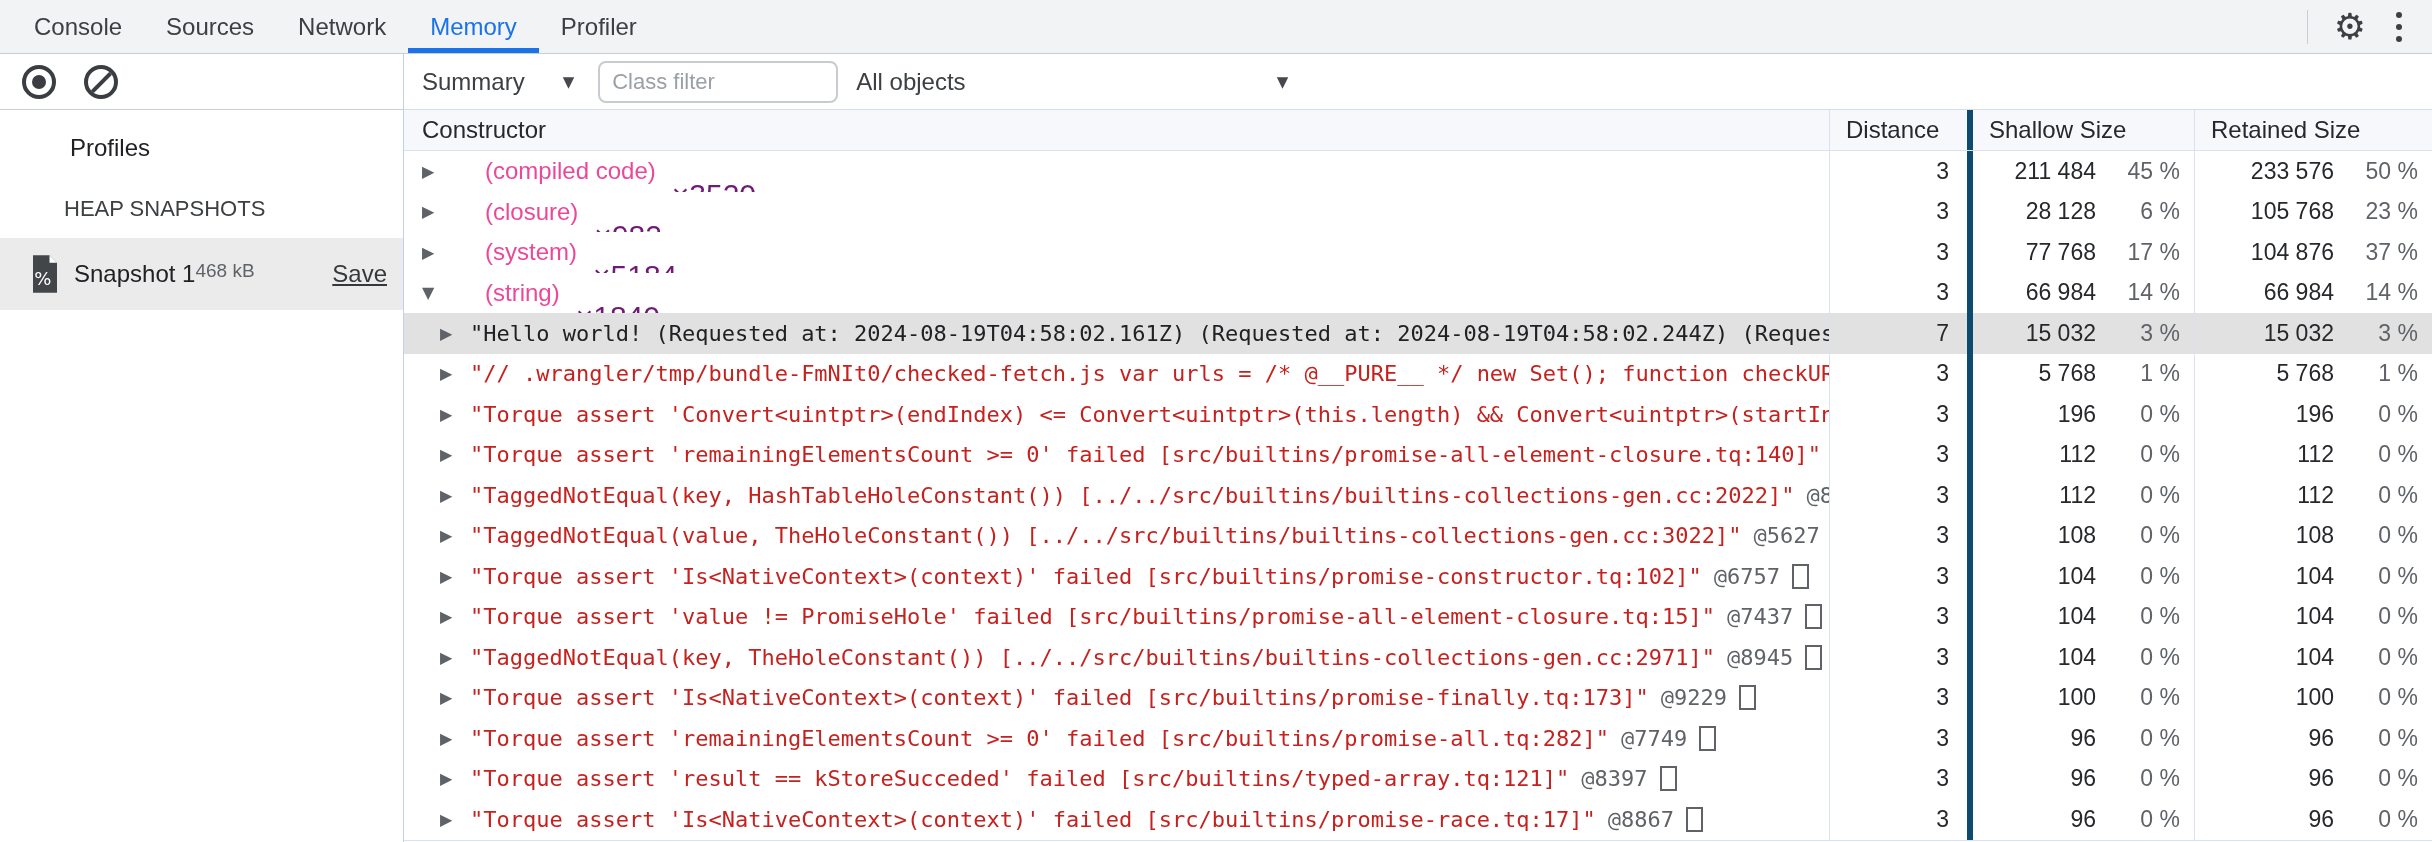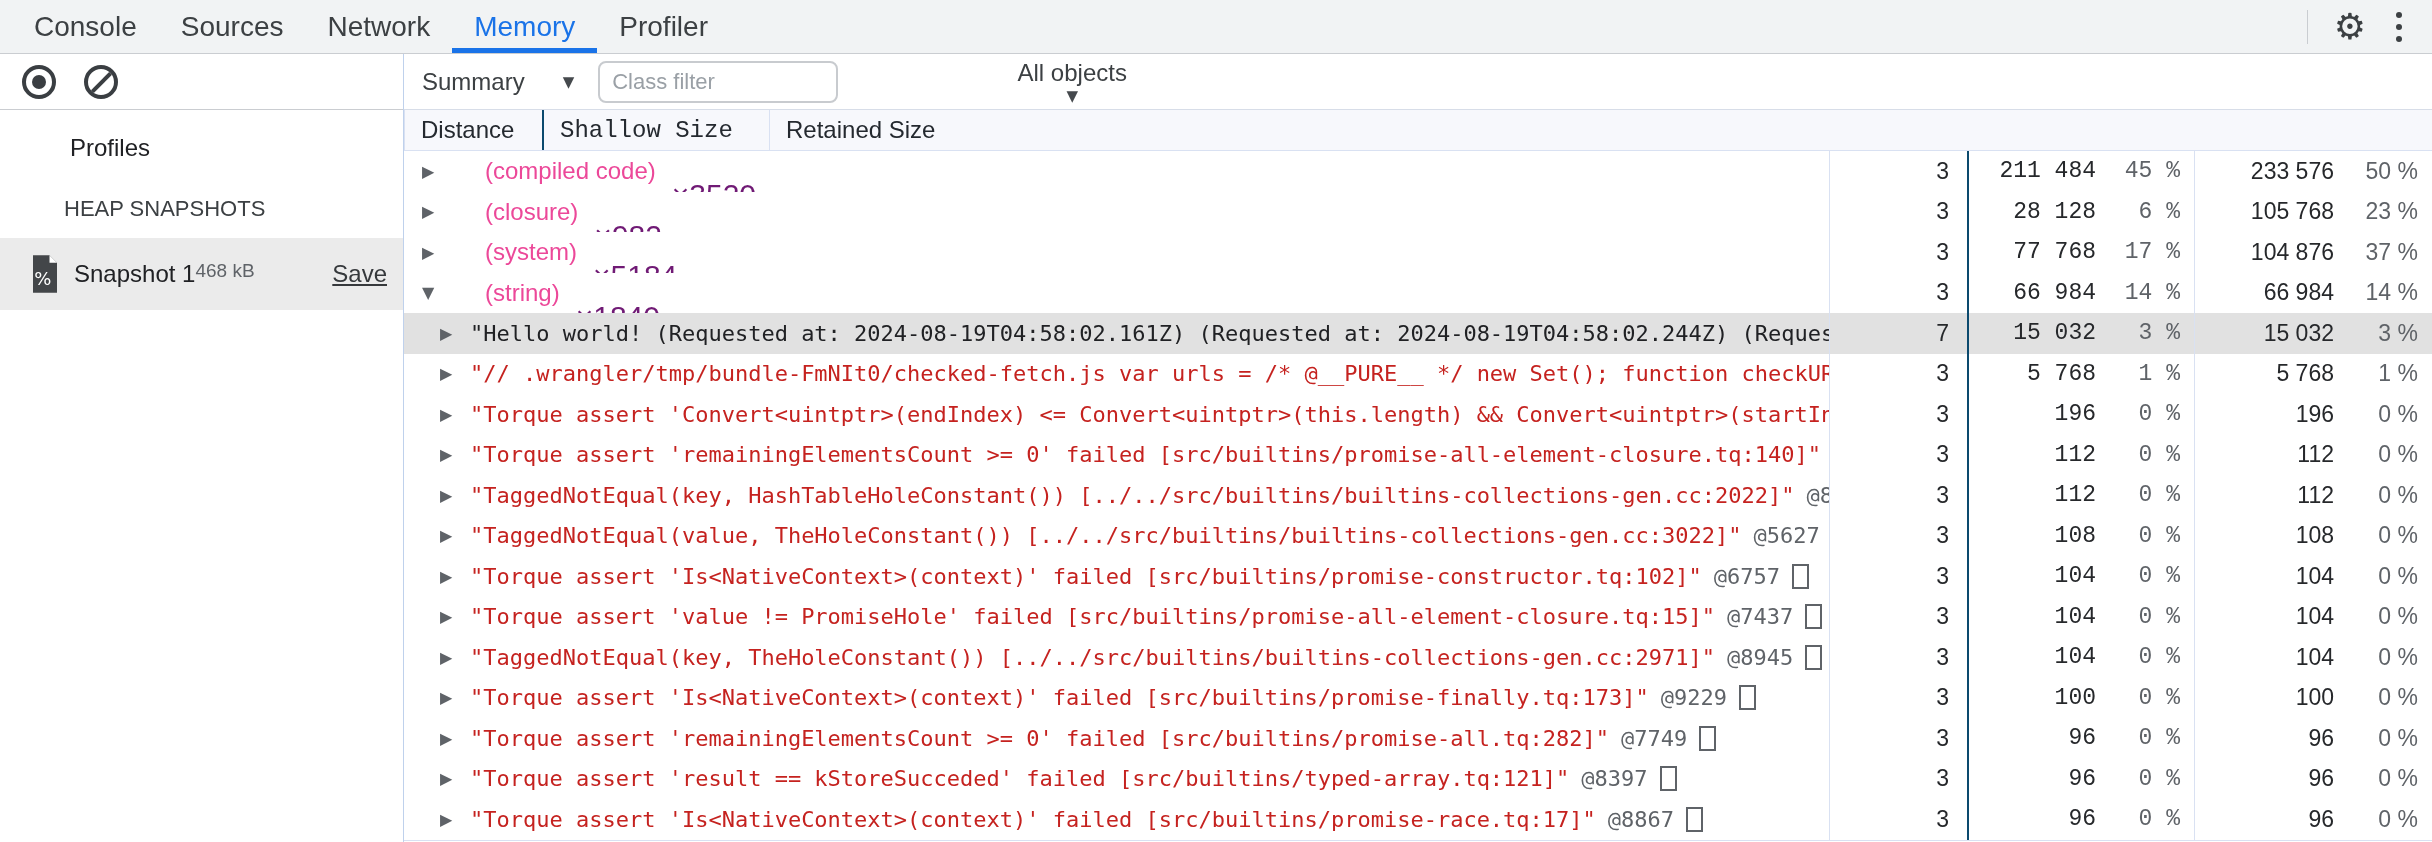--- a/index.html
+++ b/index.html
@@ -1,21 +1,21 @@
 <!DOCTYPE html>
 <html><head>
 <meta charset="utf-8">
 <style>
   html,body{margin:0;padding:0;background:#fff;}
   .app{position:relative;width:2432px;height:842px;overflow:hidden;background:#fff;
        font-family:"Liberation Sans",sans-serif;color:#202124;-webkit-font-smoothing:antialiased;}
 
   
   .tabbar{height:53px;background:#f1f3f4;border-bottom:1px solid #cacdd1;display:flex;align-items:stretch;padding-left:12px;}
-  .tab{display:flex;align-items:center;padding:8px 22px;font-size:28px;color:#3c4043;cursor:default;}
+  .tab{display:flex;align-items:center;padding:8px 22px;font-size:24px;color:#3c4043;cursor:default;}
   .tab.active{color:#1a73e8;box-shadow:inset 0 -5px 0 #1a73e8;}
   .tabbar-right{margin-left:auto;display:flex;align-items:center;gap:26px;padding-right:26px;}
   .vdiv{width:1px;height:34px;background:#cacdd1;}
   .gear{font-family:"DejaVu Sans",sans-serif;font-size:36px;color:#3c4043;line-height:1;}
   .kebab{display:flex;flex-direction:column;gap:6px;padding:4px;}
   .kebab i{width:6px;height:6px;border-radius:50%;background:#3c4043;}
 
   
   .body{display:flex;height:788px;}
   .sidebar{width:403px;flex:none;border-right:1px solid #bfd1ec;display:flex;flex-direction:column;background:#fff;}
@@ -37,29 +37,29 @@
   .save-link{margin-left:auto;font-size:24px;color:#36393c;text-decoration:underline;cursor:pointer;}
 
   
   .toolbar{height:55px;flex:none;border-bottom:1px solid #d7dde8;display:flex;align-items:center;padding-left:18px;}
   .dd{display:flex;align-items:center;font-size:24px;color:#3c4043;cursor:default;}
   .dd .arrow{font-family:"DejaVu Sans",sans-serif;font-size:15px;color:#45494d;}
   .dd-summary{gap:38px;padding-right:24px;}
   .filter-input{width:212px;height:38px;border:2px solid #c8cbcf;border-radius:8px;font-family:"Liberation Sans",sans-serif;
                 font-size:22px;color:#202124;padding:0 12px;outline:none;background:#fff;}
   .filter-input::placeholder{color:#9aa0a6;}
-  .dd-objects{margin-left:18px;width:432px;justify-content:space-between;padding-right:6px;flex-direction:column;}
+  .dd-objects{margin-left:18px;width:432px;justify-content:space-between;padding-right:6px;}
 
   
   .grid{flex:1;display:flex;flex-direction:column;min-height:0;font-size:23px;}
   .grid-header{height:40px;flex:none;display:flex;background:#f7f8fc;border-bottom:1px solid #d9e1f2;align-items:center;color:#24292f;font-size:24px;}
   .cell{display:flex;align-items:center;height:100%;box-sizing:border-box;}
   .c-constructor{flex:1;min-width:0;padding-left:18px;overflow:hidden;white-space:nowrap;}
   .c-distance{width:138px;flex:none;border-left:1px solid #d9e1f2;justify-content:flex-end;padding-right:18px;}
-  .c-shallow{width:227px;flex:none;border-left:2px solid #0c4a6e;padding-right:14px;font-family:Liberation Mono, monospace;}
+  .c-shallow{width:227px;flex:none;border-left:6px solid #0c4a6e;padding-right:14px;}
   .c-retained{width:238px;flex:none;border-left:1px solid #d9e1f2;padding-right:14px;}
   .grid-header .c-distance,.grid-header .c-shallow,.grid-header .c-retained{justify-content:flex-start;padding-left:16px;padding-right:0;}
   .grid-rows{flex:none;border-bottom:1px solid #d9e1f2;}
   .row{height:40.5px;display:flex;align-items:center;}
   .row.selected{background:#e1e1e1;}
   .num{flex:1;text-align:right;color:#26282b;}
   .pct{width:84px;flex:none;text-align:right;color:#5f6368;}
   .c-distance span{color:#26282b;}
   .twisty{flex:none;width:30px;font-family:"DejaVu Sans",sans-serif;font-size:16px;color:#5f6368;}
   .twisty.indent{margin-left:18px;}
@@ -123,20 +123,21 @@
         </div>
         <input class="filter-input" placeholder="Class filter" style="">
         <div class="dd dd-objects">
           <span>All objects</span>
           <span class="arrow">▼</span>
         </div>
       </div>
 
       <div class="grid">
         <div class="grid-header">
+          <div class="cell c-constructor">Constructor</div>
           <div class="cell c-distance">Distance</div>
           <div class="cell c-shallow">Shallow Size</div>
           <div class="cell c-retained">Retained Size</div>
         </div>
         <div class="grid-rows">
             <div class="row">
               <div class="cell c-constructor">
                 <span class="twisty">▶</span>
                 <span class="g-name">(compiled code)</span>
                 <span class="g-count">×3520</span>

